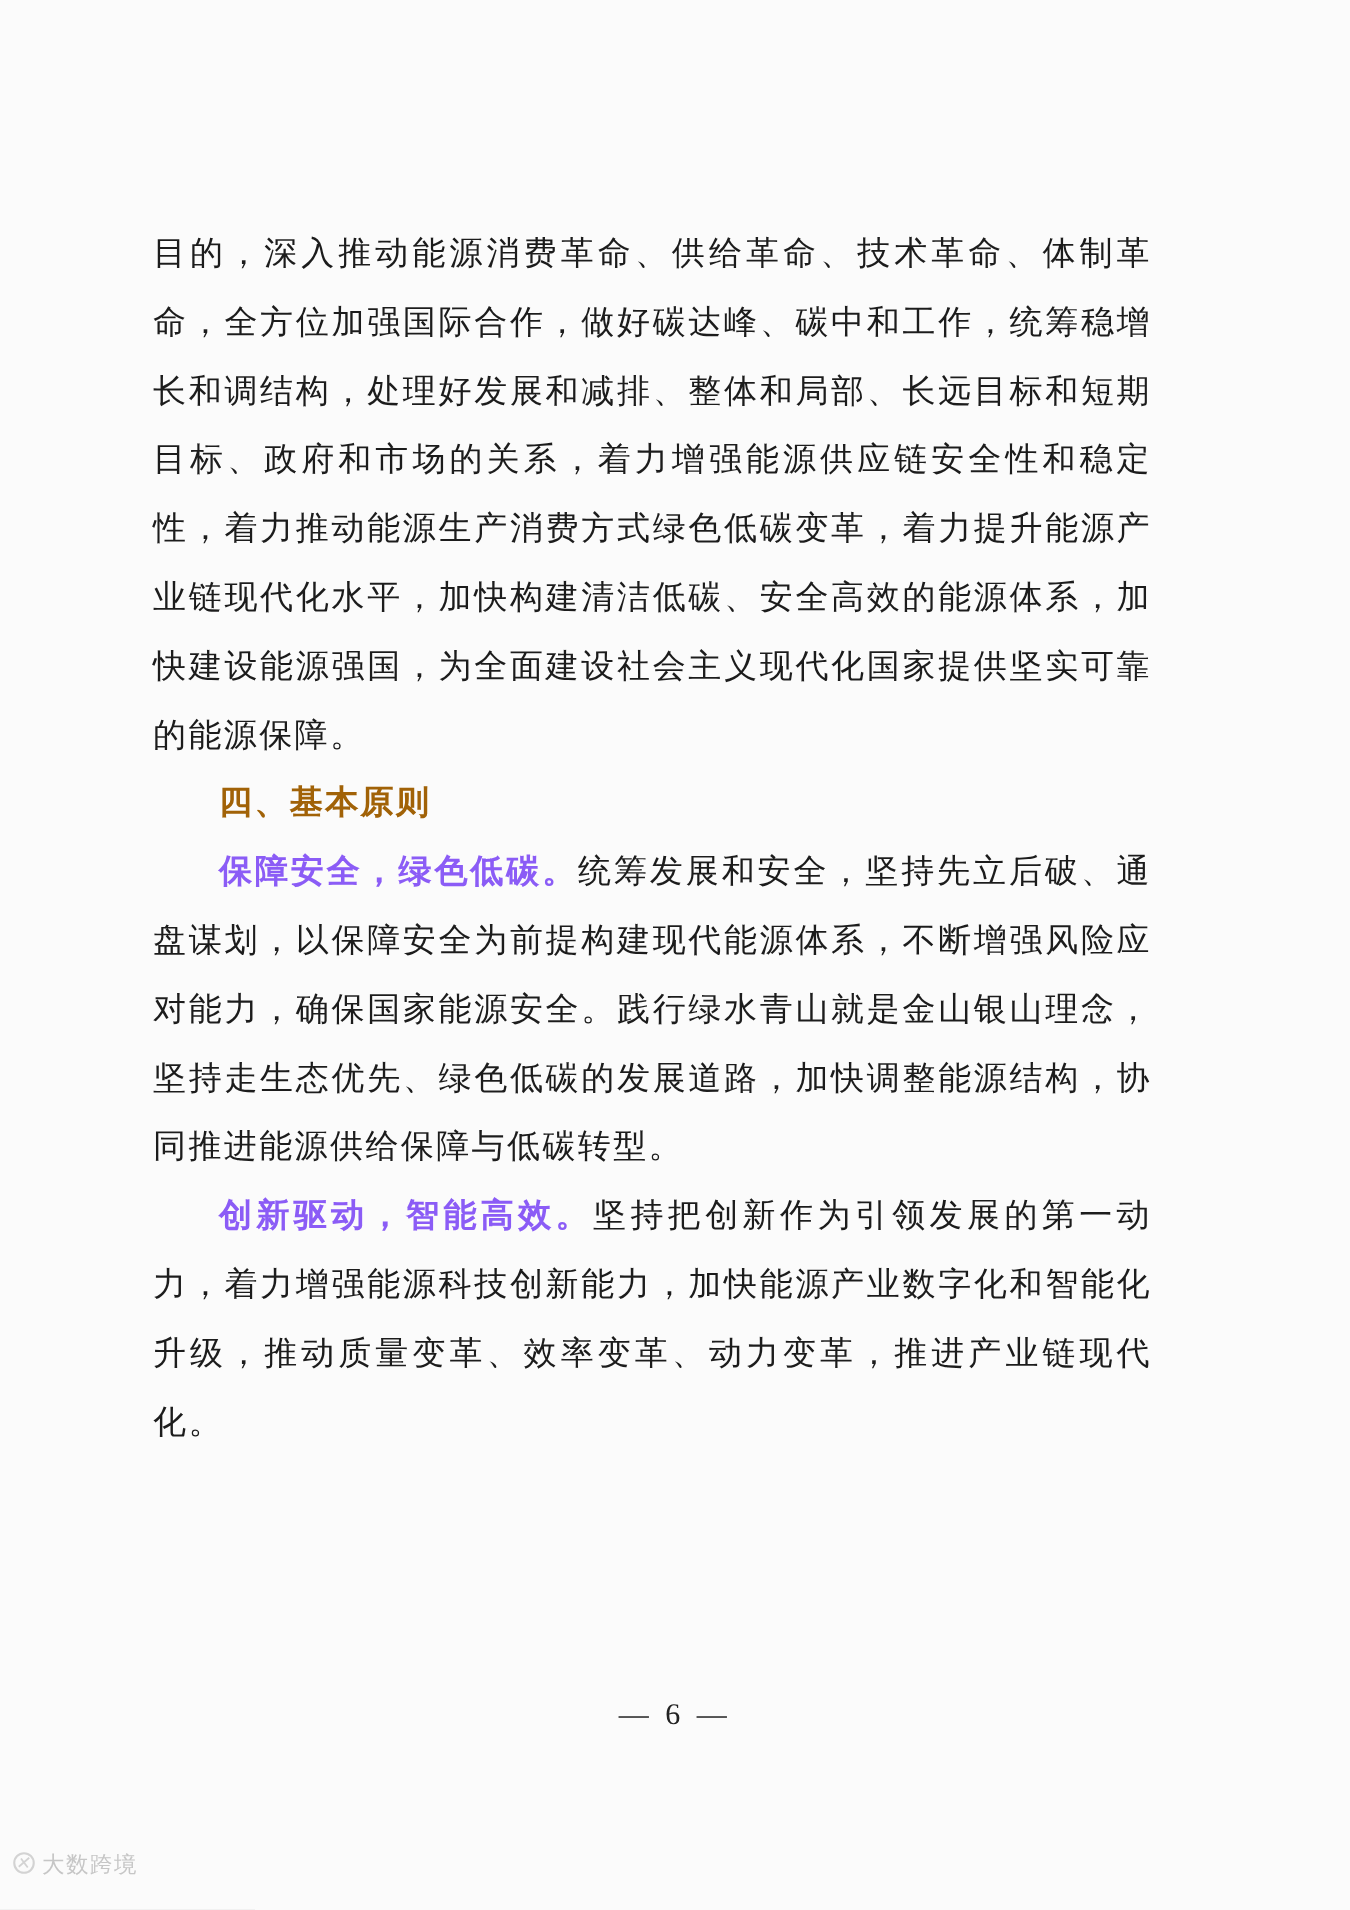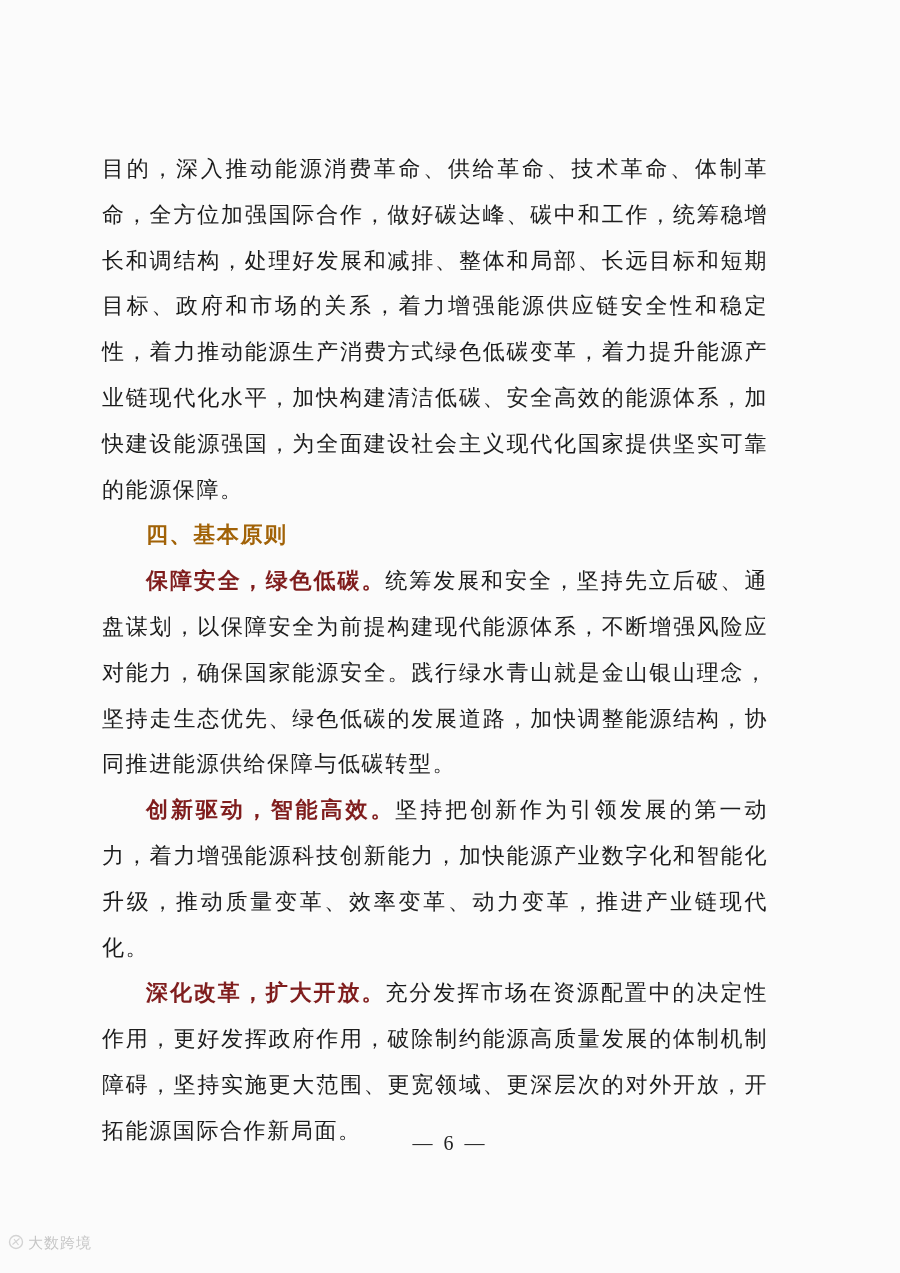--- a/index.html
+++ b/index.html
@@ -29,21 +29,21 @@
   .para.body { text-indent: 2em; }
   .para.heading {
     text-indent: 2em;
     font-weight: bold;
     font-family: "Liberation Sans", "DejaVu Sans", sans-serif;
     color: #a16207;
   }
   .lead {
     font-weight: bold;
     font-family: "Liberation Sans", "DejaVu Sans", sans-serif;
-    color: #7f1d1d;
+    color: #8b5cf6;
   }
   .footer {
     position: absolute;
     top: 1132px; left: 0;
     width: 100%;
     text-align: center;
     font-size: 20px;
     letter-spacing: 3px;
     color: #222;
   }
@@ -64,21 +64,20 @@
 <body>
 
 <div class="page">
 
   <div class="content">
 
   <p class="para continuation">目的，深入推动能源消费革命、供给革命、技术革命、体制革命，全方位加强国际合作，做好碳达峰、碳中和工作，统筹稳增长和调结构，处理好发展和减排、整体和局部、长远目标和短期目标、政府和市场的关系，着力增强能源供应链安全性和稳定性，着力推动能源生产消费方式绿色低碳变革，着力提升能源产业链现代化水平，加快构建清洁低碳、安全高效的能源体系，加快建设能源强国，为全面建设社会主义现代化国家提供坚实可靠的能源保障。</p>
       <p class="para heading">四、基本原则</p>
       <p class="para body"><span class="lead">保障安全，绿色低碳。</span>统筹发展和安全，坚持先立后破、通盘谋划，以保障安全为前提构建现代能源体系，不断增强风险应对能力，确保国家能源安全。践行绿水青山就是金山银山理念，坚持走生态优先、绿色低碳的发展道路，加快调整能源结构，协同推进能源供给保障与低碳转型。</p>
       <p class="para body"><span class="lead">创新驱动，智能高效。</span>坚持把创新作为引领发展的第一动力，着力增强能源科技创新能力，加快能源产业数字化和智能化升级，推动质量变革、效率变革、动力变革，推进产业链现代化。</p>
-      <p class="para body"><span class="lead">深化改革，扩大开放。</span>充分发挥市场在资源配置中的决定性作用，更好发挥政府作用，破除制约能源高质量发展的体制机制障碍，坚持实施更大范围、更宽领域、更深层次的对外开放，开拓能源国际合作新局面。</p>
     </div>
 
   <div class="footer">— 6 —</div>
 
   <div class="watermark">
     <span>
       <svg width="16" height="16" viewBox="0 0 16 16">
         <circle cx="8" cy="8" r="6.5" fill="none" stroke="#c6c6c6" stroke-width="1.4"></circle>
         <path d="M4.5 10.5 L11.5 4.5 M6 5 L10.5 11" fill="none" stroke="#c6c6c6" stroke-width="1.2"></path>
       </svg>

